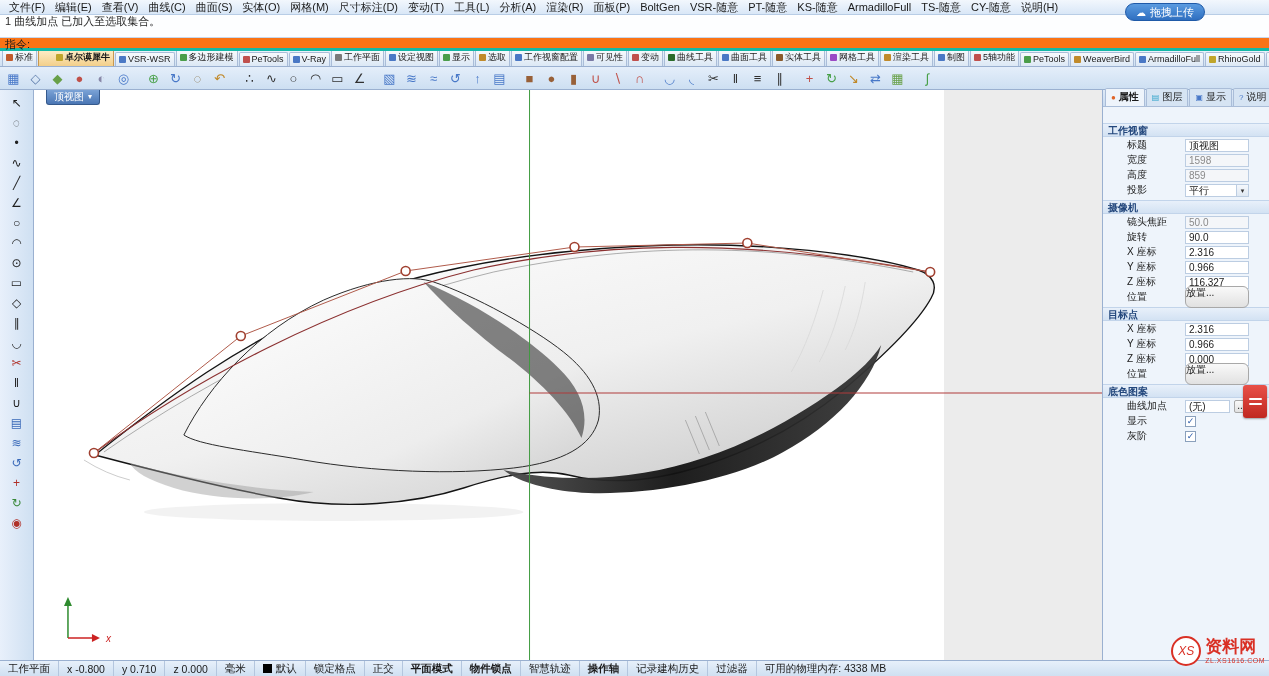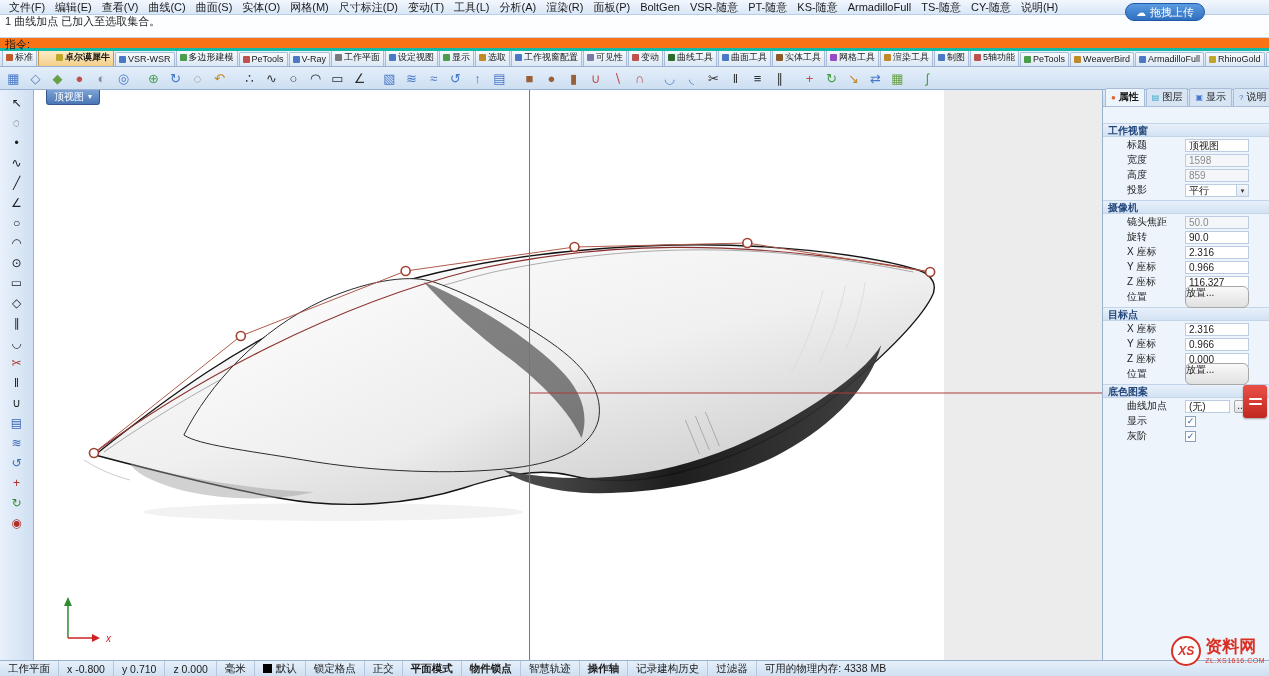--- a/index.html
+++ b/index.html
@@ -97,21 +97,21 @@
     border:1px solid #bbb; border-radius:50% 50% 46% 54% / 56% 56% 44% 44%; }
   .wm-b1::before, .wm-b1::after { content:""; position:absolute; top:6px; width:3px; height:3px;
     border-radius:50%; background:#666; }
   .wm-b1::before { left:5px; } .wm-b1::after { left:13px; }
   .wm-b2 { position:absolute; right:0; bottom:0; width:17px; height:15px; background:#fafafa;
     border:1px solid #bbb; border-radius:50% 50% 54% 46% / 56% 56% 44% 44%; }
   .wm-text { font-size:25px; font-weight:bold; color:#3d3d3d; letter-spacing:1px; white-space:nowrap; }
 
   .xs-logo { position:absolute; right:4px; bottom:10px; display:flex; align-items:center; gap:4px; z-index:6; }
   .xs-circle { width:30px; height:30px; border:2px solid #d93025; border-radius:50%; background:#fff;
-    color:#d93025; font-style:italic; font-weight:bold; font-size:12px; display:flex; align-items:center; justify-content:center; }
+    color:#d93025; font-style:italic; font-weight:normal; font-size:12px; display:flex; align-items:center; justify-content:center; }
   .xs-col { display:flex; flex-direction:column; line-height:1; }
   .xs-name { color:#d93025; font-weight:bold; font-size:17px; }
   .xs-url { color:#d93025; font-size:7px; letter-spacing:.5px; margin-top:2px; }
 
   .red-badge { position:absolute; right:2px; top:385px; width:24px; height:33px; z-index:6;
     background:linear-gradient(#e85048,#c02820); border-radius:3px; box-shadow:0 1px 2px rgba(0,0,0,.35);
     display:flex; flex-direction:column; align-items:center; justify-content:center; gap:3px; }
   .red-badge i { display:block; width:13px; height:2px; background:#fff; border-radius:1px; }
 </style>
 </head>

